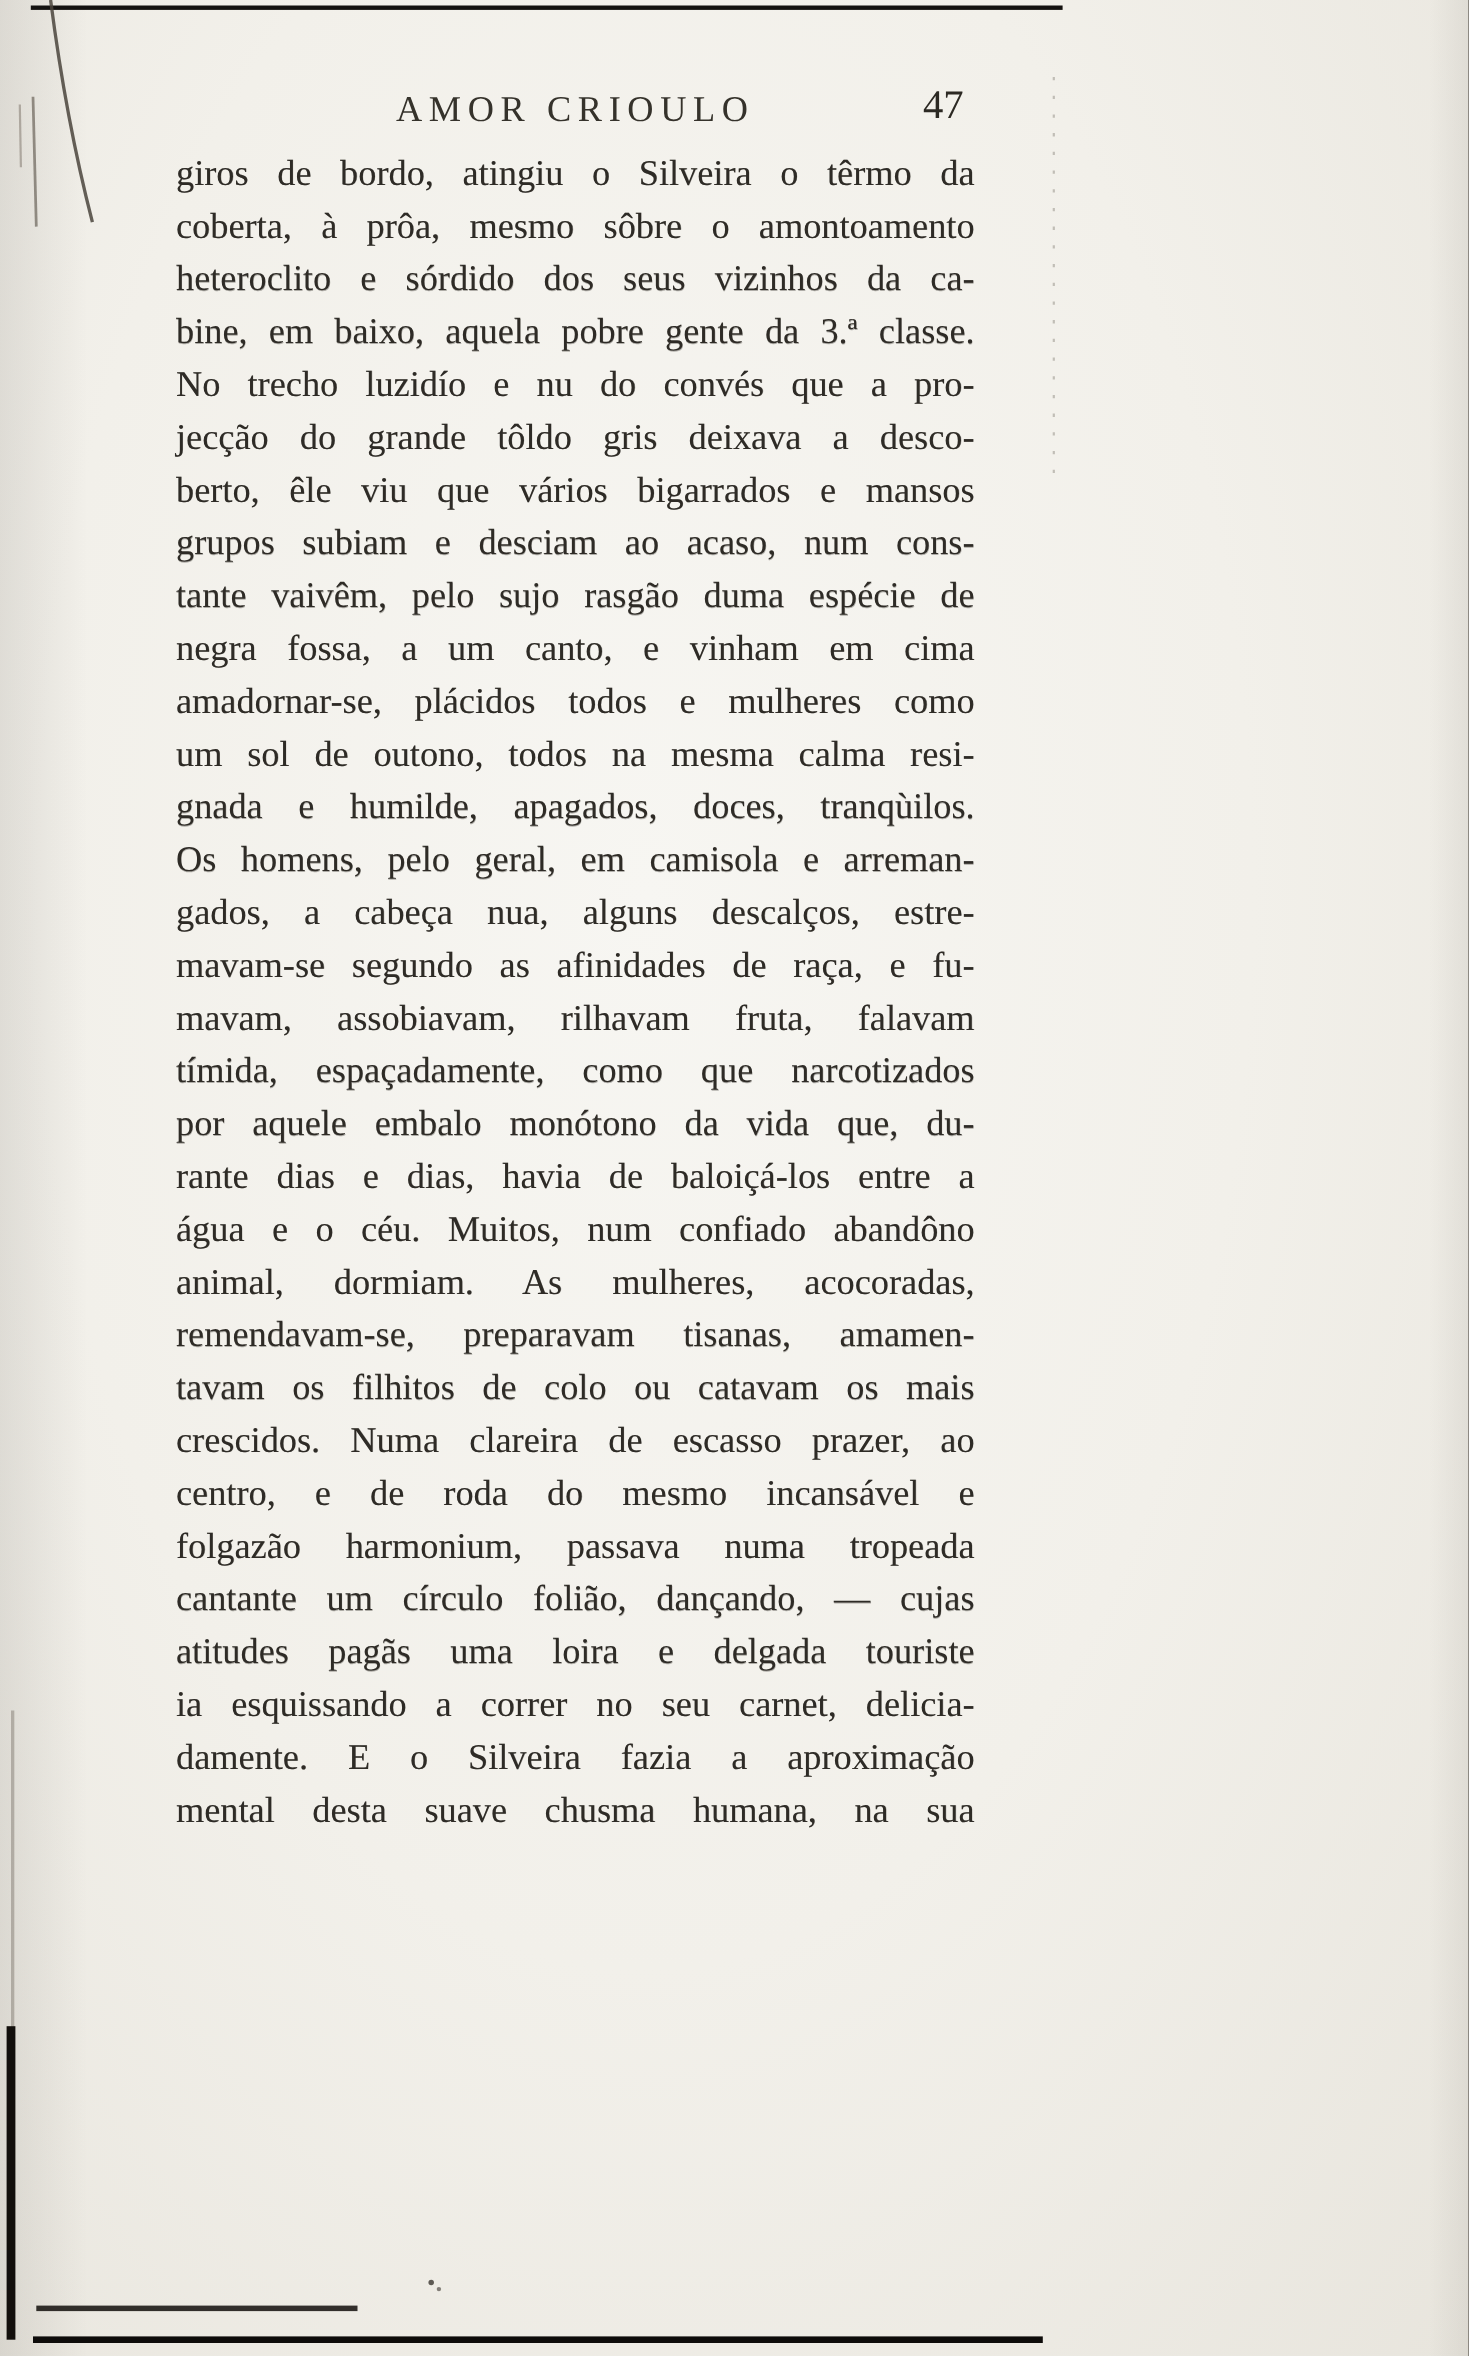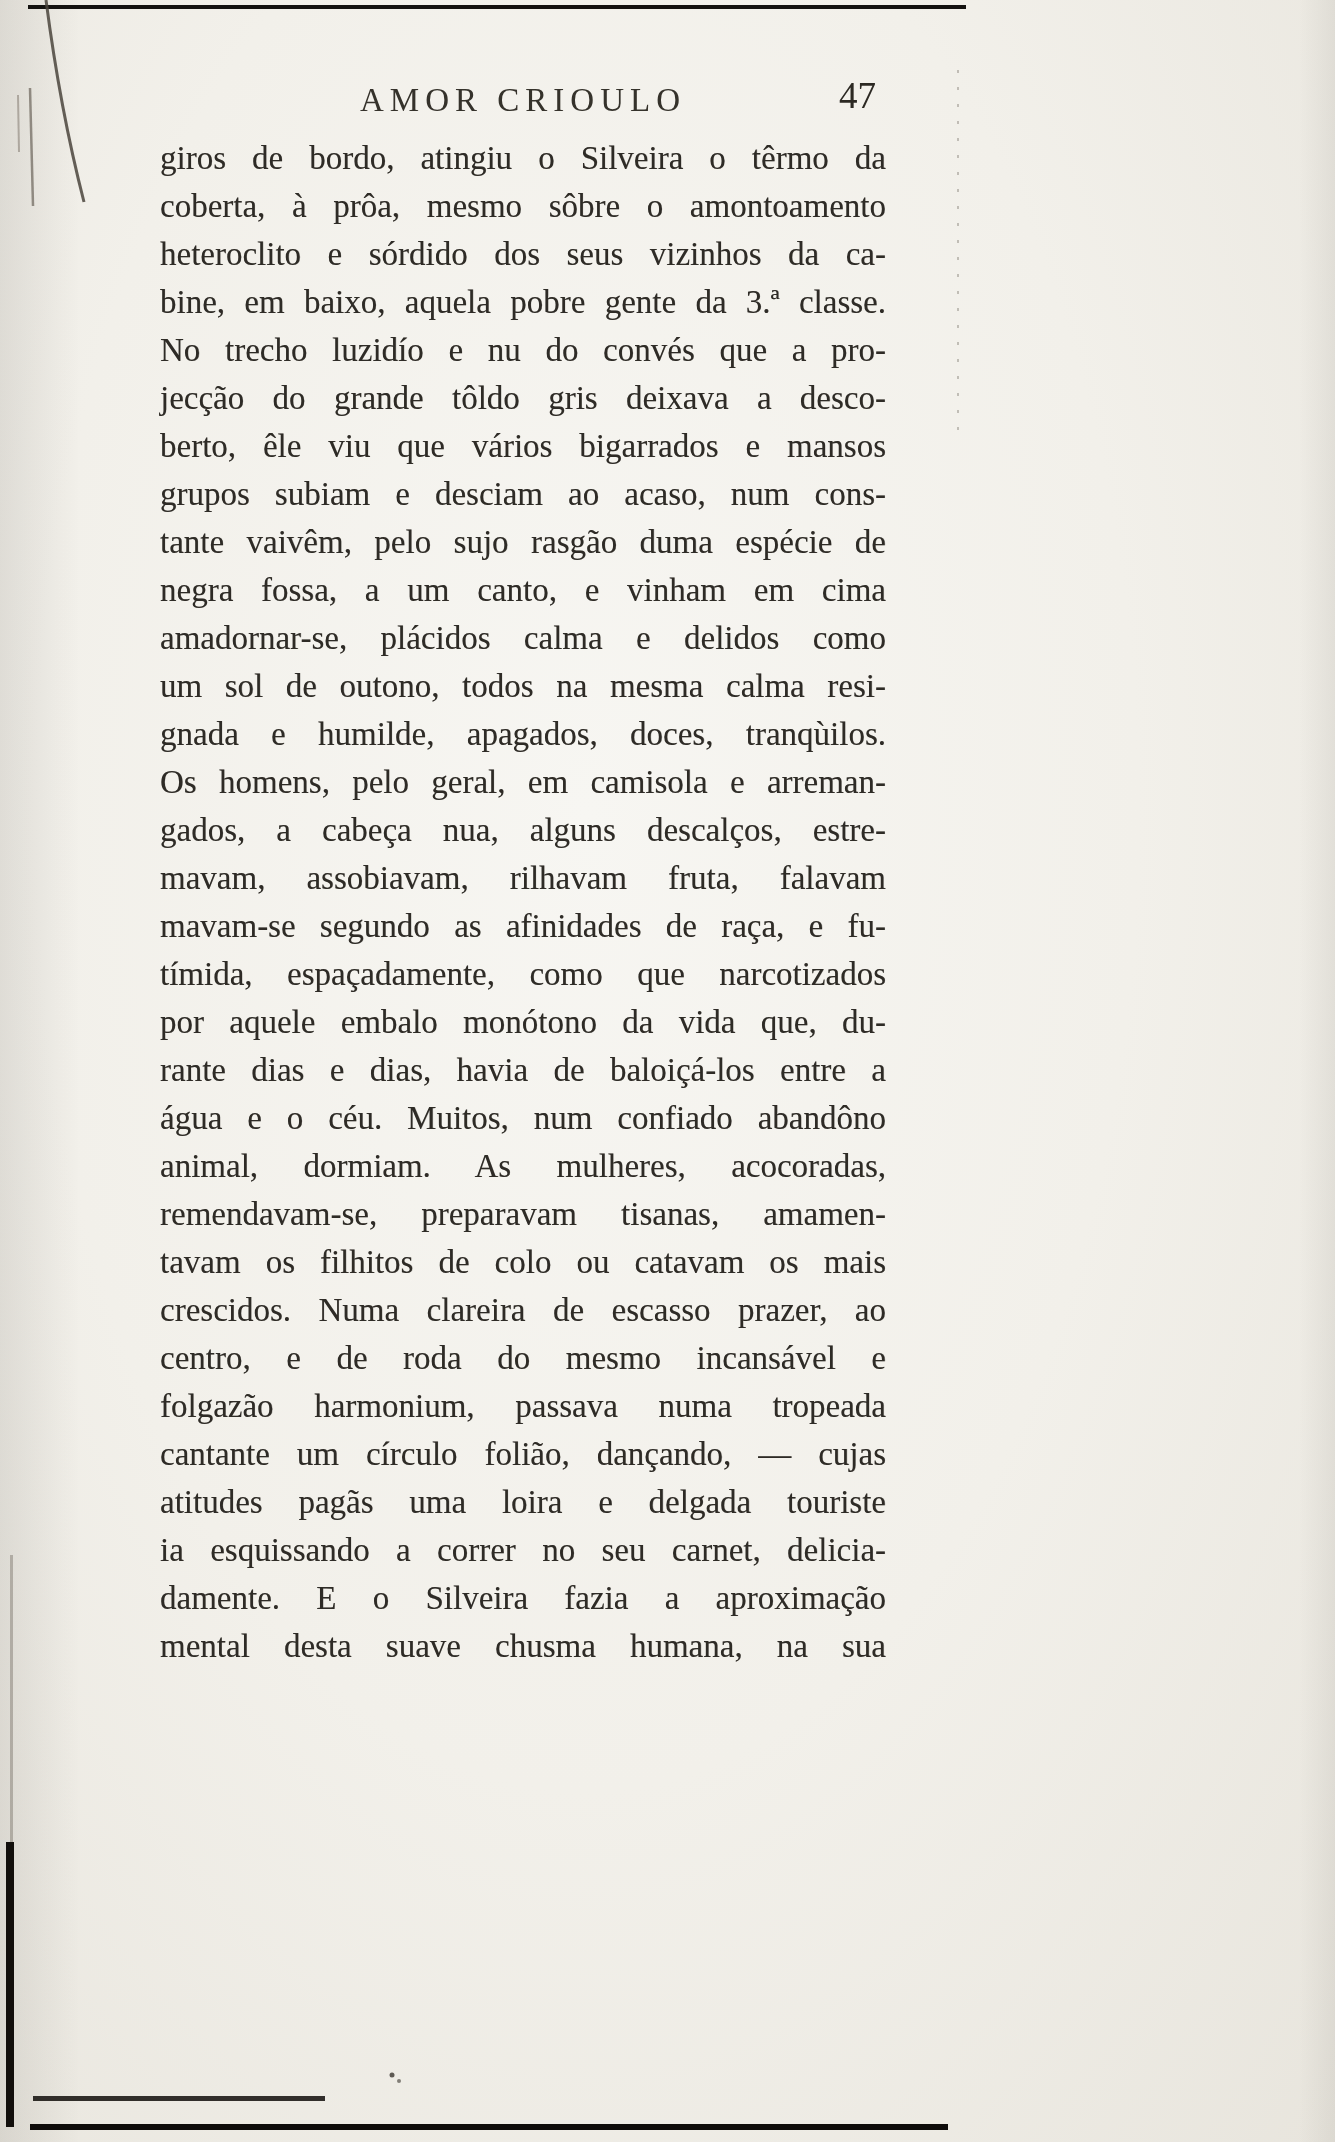--- a/index.html
+++ b/index.html
@@ -74,27 +74,27 @@
       <div class="line"><span>giros de bordo, atingiu o Silveira o têrmo da</span></div>
       <div class="line"><span>coberta, à prôa, mesmo sôbre o amontoamento</span></div>
       <div class="line"><span>heteroclito e sórdido dos seus vizinhos da </span><span class="it">ca-</span></div>
       <div class="line"><span class="it">bine,</span><span> em baixo, aquela pobre gente da 3.ª classe.</span></div>
       <div class="line"><span>No trecho luzidío e nu do convés que a pro-</span></div>
       <div class="line"><span>jecção do grande tôldo </span><span class="it">gris</span><span> deixava a desco-</span></div>
       <div class="line"><span>berto, êle viu que vários bigarrados e mansos</span></div>
       <div class="line"><span>grupos subiam e desciam ao acaso, num cons-</span></div>
       <div class="line"><span>tante vaivêm, pelo sujo rasgão duma espécie de</span></div>
       <div class="line"><span>negra fossa, a um canto, e vinham em cima</span></div>
-      <div class="line"><span>amadornar-se, plácidos calma e delidos como</span></div>
+      <div class="line"><span>amadornar-se, plácidos todos e mulheres como</span></div>
       <div class="line"><span>um sol de outono, todos na mesma calma resi-</span></div>
       <div class="line"><span>gnada e humilde, apagados, doces, tranqùilos.</span></div>
       <div class="line"><span>Os homens, pelo geral, em camisola e arreman-</span></div>
       <div class="line"><span>gados, a cabeça nua, alguns descalços, estre-</span></div>
+      <div class="line"><span>mavam-se segundo as afinidades de raça, e fu-</span></div>
       <div class="line"><span>mavam, assobiavam, rilhavam fruta, falavam</span></div>
-      <div class="line"><span>mavam-se segundo as afinidades de raça, e fu-</span></div>
       <div class="line"><span>tímida, espaçadamente, como que narcotizados</span></div>
       <div class="line"><span>por aquele embalo monótono da vida que, du-</span></div>
       <div class="line"><span>rante dias e dias, havia de baloiçá-los entre a</span></div>
       <div class="line"><span>água e o céu. Muitos, num confiado abandôno</span></div>
       <div class="line"><span>animal, dormiam. As mulheres, acocoradas,</span></div>
       <div class="line"><span>remendavam-se, preparavam tisanas, amamen-</span></div>
       <div class="line"><span>tavam os filhitos de colo ou catavam os mais</span></div>
       <div class="line"><span>crescidos. Numa clareira de escasso prazer, ao</span></div>
       <div class="line"><span>centro, e de roda do mesmo incansável e</span></div>
       <div class="line"><span>folgazão </span><span class="it">harmonium,</span><span> passava numa tropeada</span></div>

